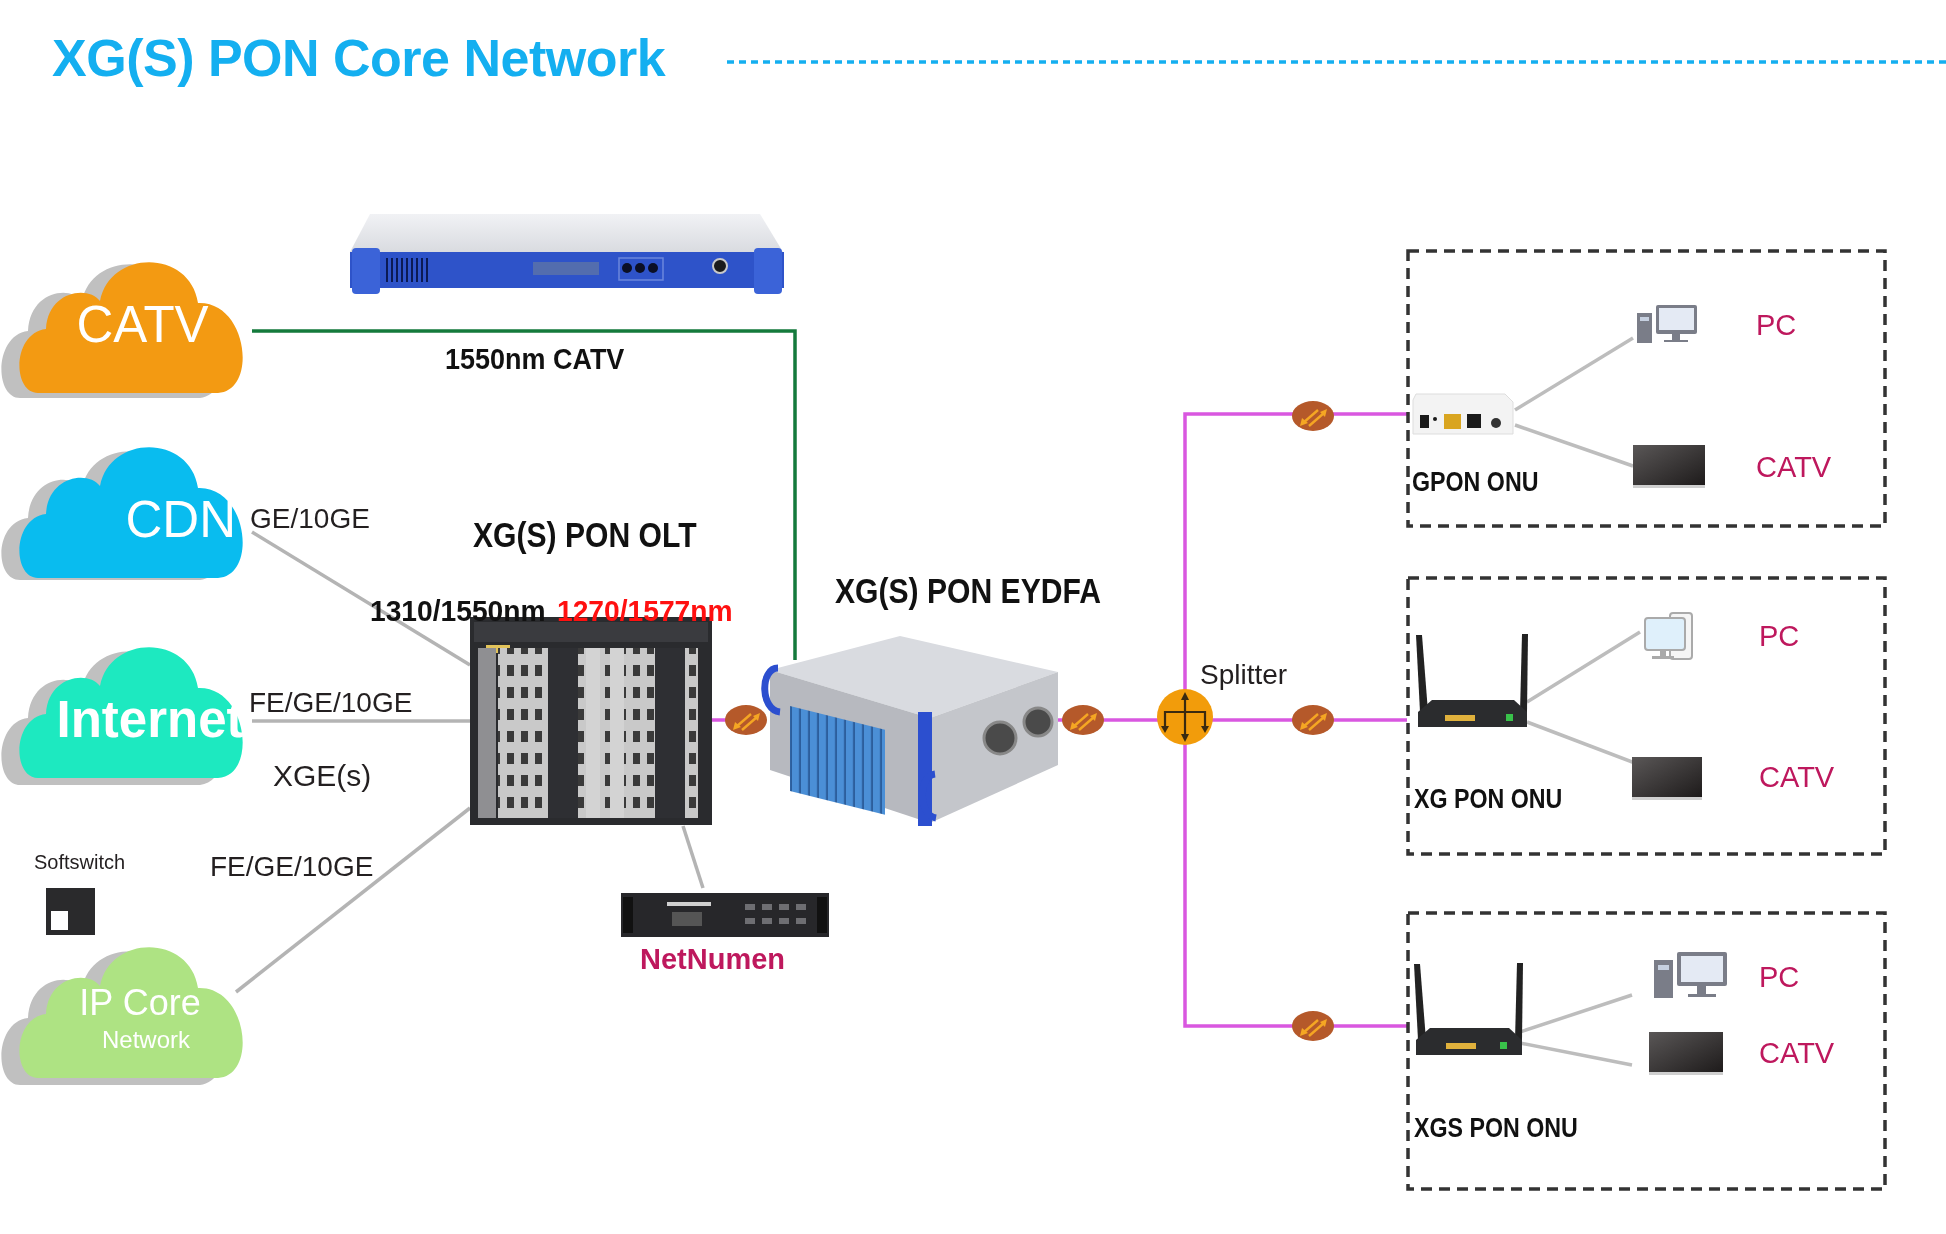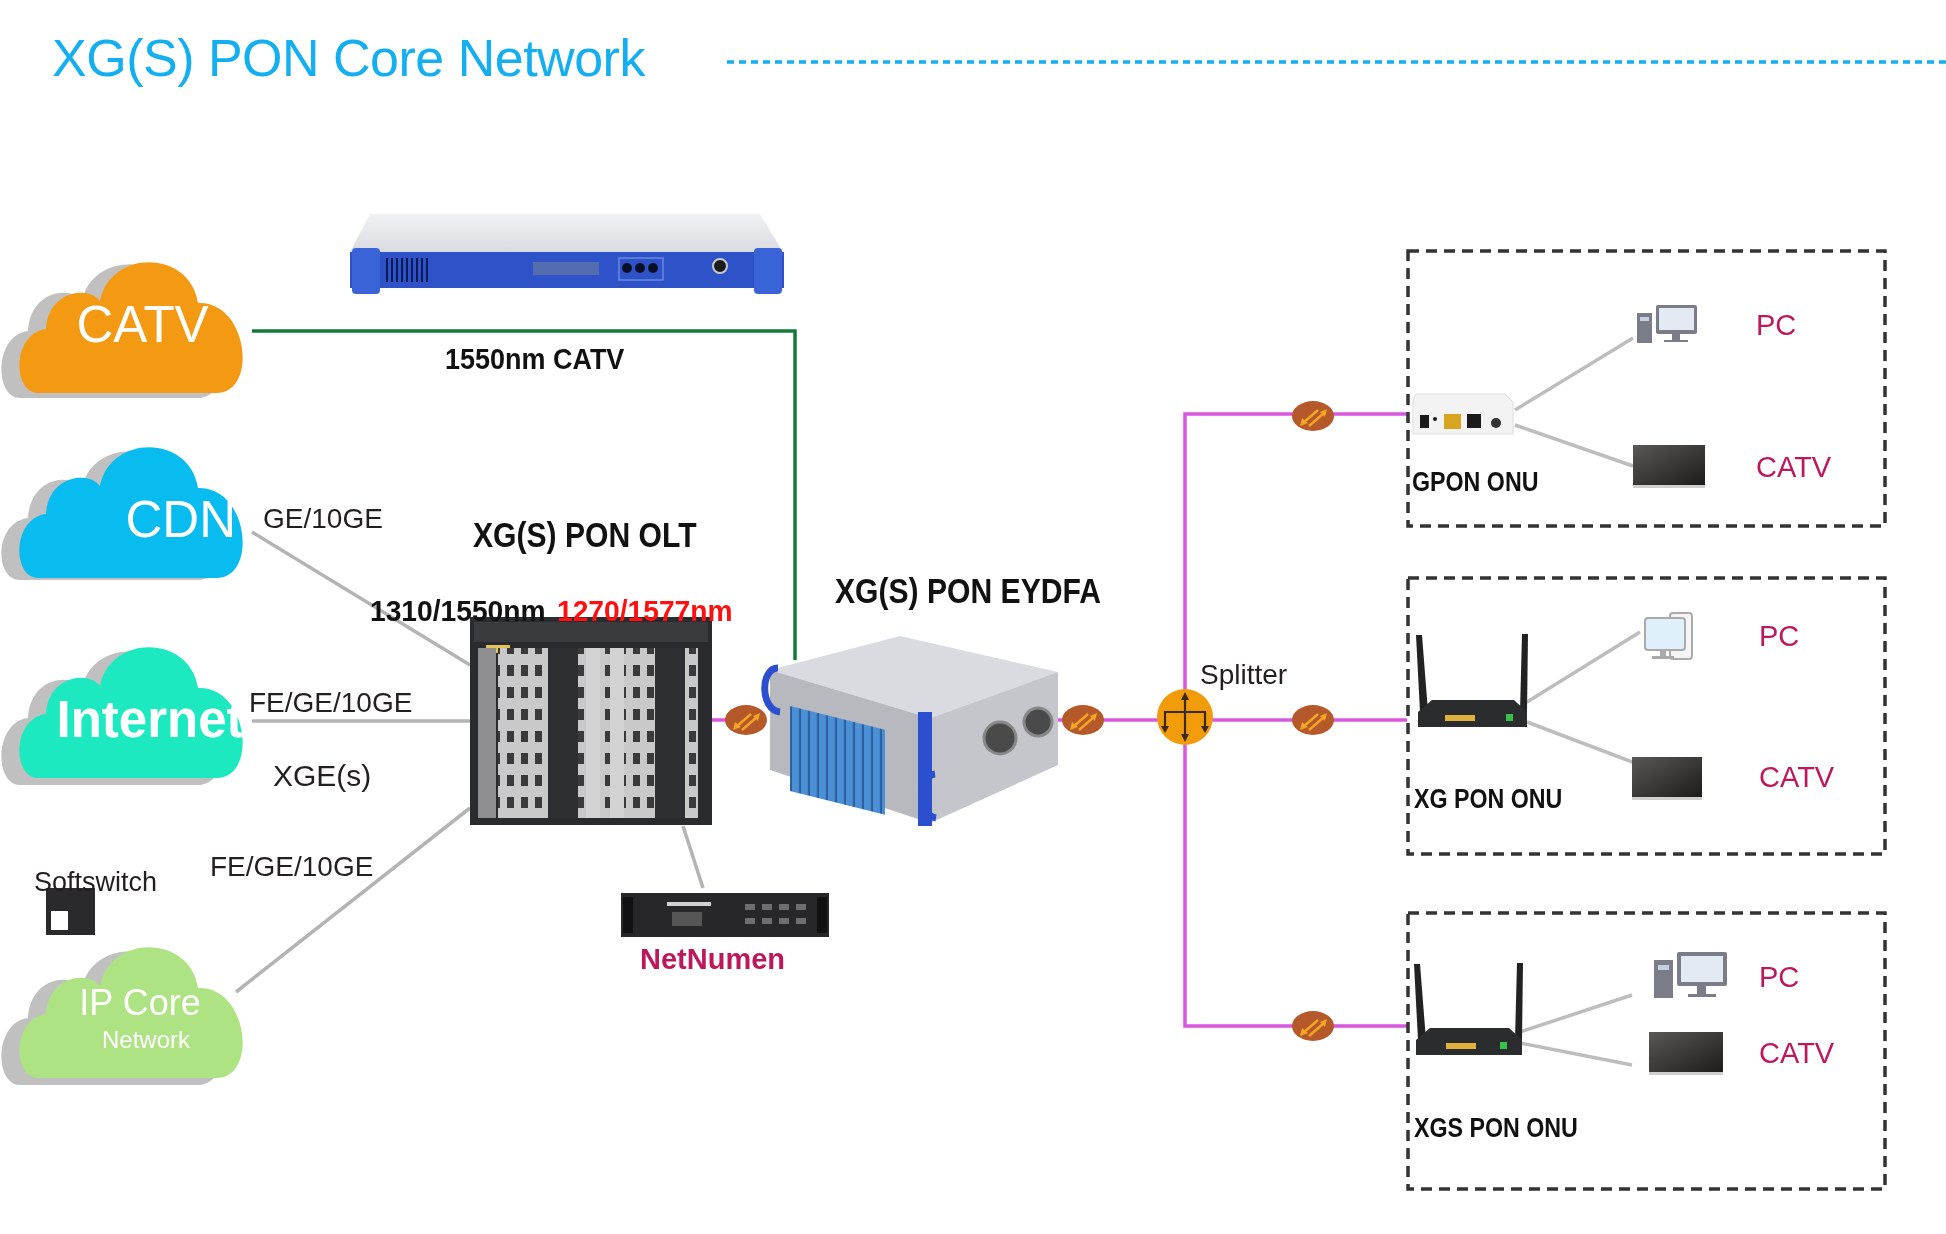--- a/index.html
+++ b/index.html
@@ -1,19 +1,19 @@
 <!DOCTYPE html>
 <html><head>
 <meta charset="utf-8">
 <style>
   html, body { margin: 0; padding: 0; background: #ffffff; }
   body { width: 1946px; height: 1234px; position: relative; overflow: hidden;
          font-family: "Liberation Sans", "DejaVu Sans", sans-serif; }
   .abs { position: absolute; }
-  .title { left: 52px; top: 28px; font-size: 52px; font-weight: normal; letter-spacing: -0.5px; white-space: nowrap; }
+  .title { left: 52px; top: 28px; font-size: 52px; font-weight: bold; letter-spacing: -0.5px; white-space: nowrap; }
   .cond { font-family: "Liberation Sans", sans-serif; font-weight: bold; transform-origin: left top; white-space: nowrap; }
   .cloud-label { color: #ffffff; text-align: center; line-height: 1.05; white-space: nowrap; }
   .plain { color: #231f20; white-space: nowrap; }
   .onu-label { font-weight: bold; color: #111; font-size: 27px; transform: scaleX(0.86); transform-origin: left top; white-space: nowrap; }
   .dev-label { font-size: 29px; color: #be185d; white-space: nowrap; }
   svg { position: absolute; left: 0; top: 0; }
 </style>
 </head>
 <body>
 
@@ -244,24 +244,24 @@
 
 <div class="abs title" style="color:#14aff0;">XG(S) PON Core Network</div>
 
 <div class="abs cloud-label" style="left:40px; top:298px; width:205px; font-size:51px;">CATV</div>
 <div class="abs cloud-label" style="left:36px; top:493px; width:200px; font-size:51px;text-align:right;">CDN</div>
 <div class="abs cloud-label" style="left:45px; top:693px; width:210px; font-size:51px;font-weight:bold;">Internet</div>
 <div class="abs cloud-label" style="left:40px; top:984px; width:200px; font-size:36px;">IP Core</div>
 <div class="abs cloud-label" style="left:46px; top:1027px; width:200px; font-size:24px;">Network</div>
 
 <div class="abs cond" style="left:445px; top:343px; font-size:29px; color:#111; transform:scaleX(0.93);">1550nm CATV</div>
-<div class="abs plain" style="left:263px; top:503px; font-size:28px;">GE/10GE</div>
+<div class="abs plain" style="left:250px; top:503px; font-size:28px;">GE/10GE</div>
 <div class="abs plain" style="left:249px; top:687px; font-size:28px;">FE/GE/10GE</div>
 <div class="abs plain" style="left:273px; top:759px; font-size:30px;">XGE(s)</div>
-<div class="abs plain" style="left:34px; top:851px; font-size:27px;margin-top:16px;">Softswitch</div>
+<div class="abs plain" style="left:34px; top:851px; font-size:20px;">Softswitch</div>
 <div class="abs plain" style="left:210px; top:851px; font-size:28px;">FE/GE/10GE</div>
 
 <div class="abs cond" style="left:473px; top:515px; font-size:35px; color:#111; transform:scaleX(0.86);">XG(S) PON OLT</div>
 <div class="abs" style="left:370px; top:594px; white-space:nowrap;">
   <span class="cond" style="display:inline-block; font-size:30px; color:#111; transform:scaleX(0.94);">1310/1550nm</span><span class="cond" style="display:inline-block; font-size:30px; color:#ff1010; margin-left:0px; transform:scaleX(0.94);">1270/1577nm</span>
 </div>
 
 <div class="abs cond" style="left:835px; top:571px; font-size:35px; color:#111; transform:scaleX(0.86);">XG(S) PON EYDFA</div>
 
 <div class="abs" style="left:640px; top:943px; font-size:29px; font-weight:bold; color:#be185d; white-space:nowrap;">NetNumen</div>

